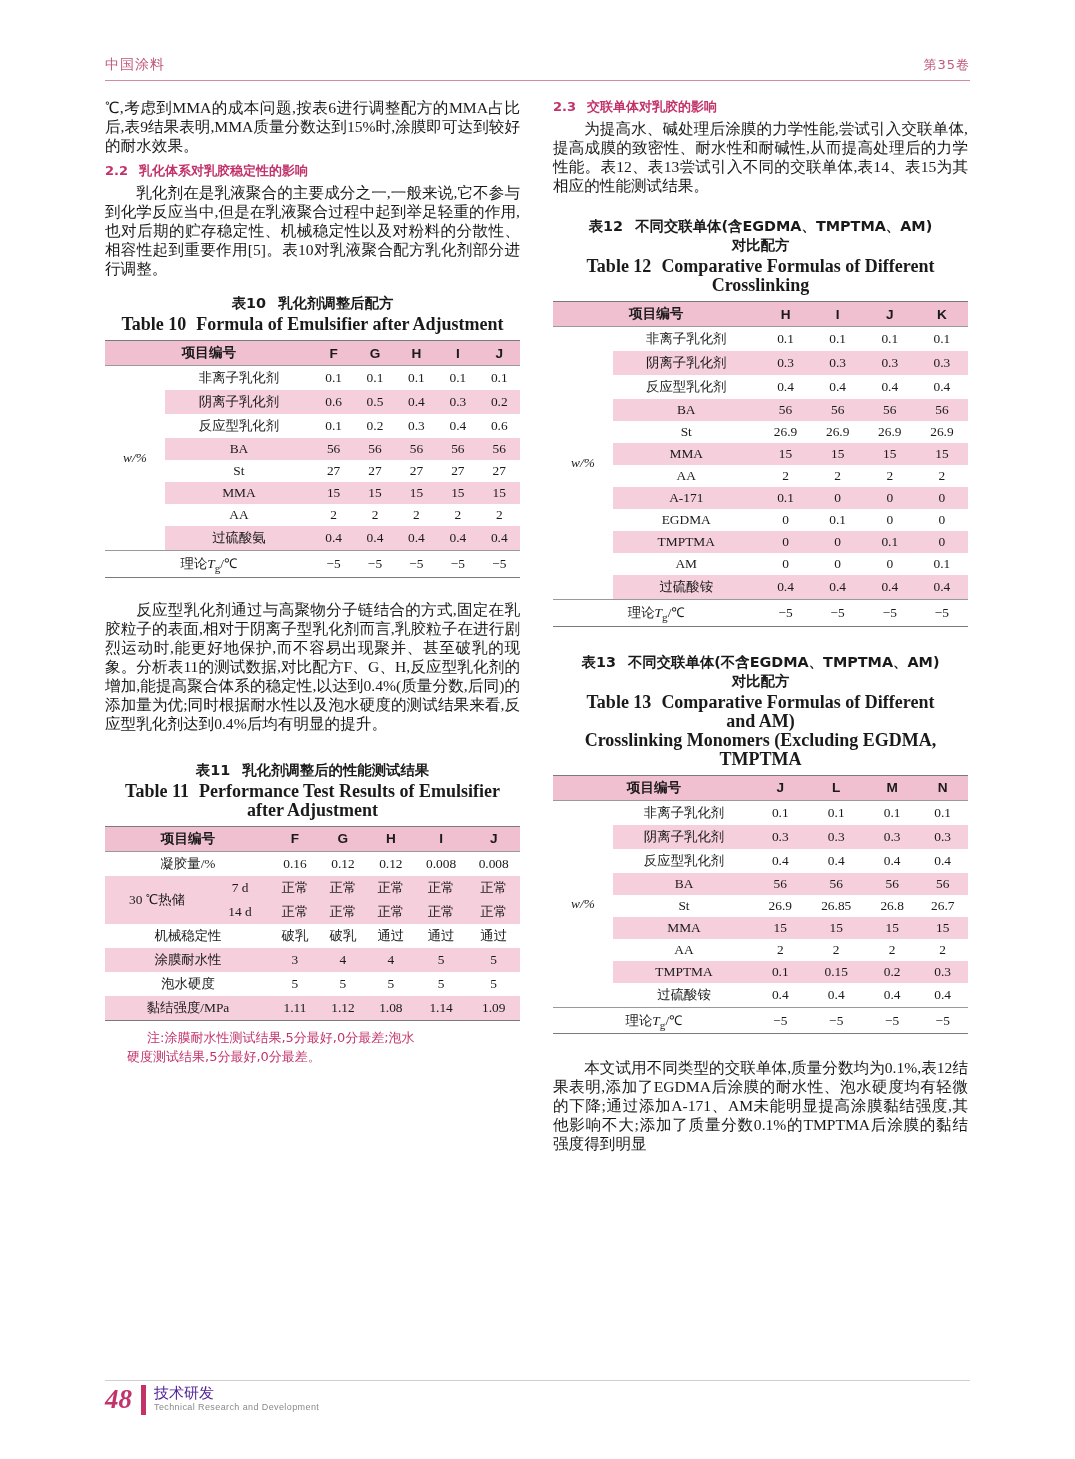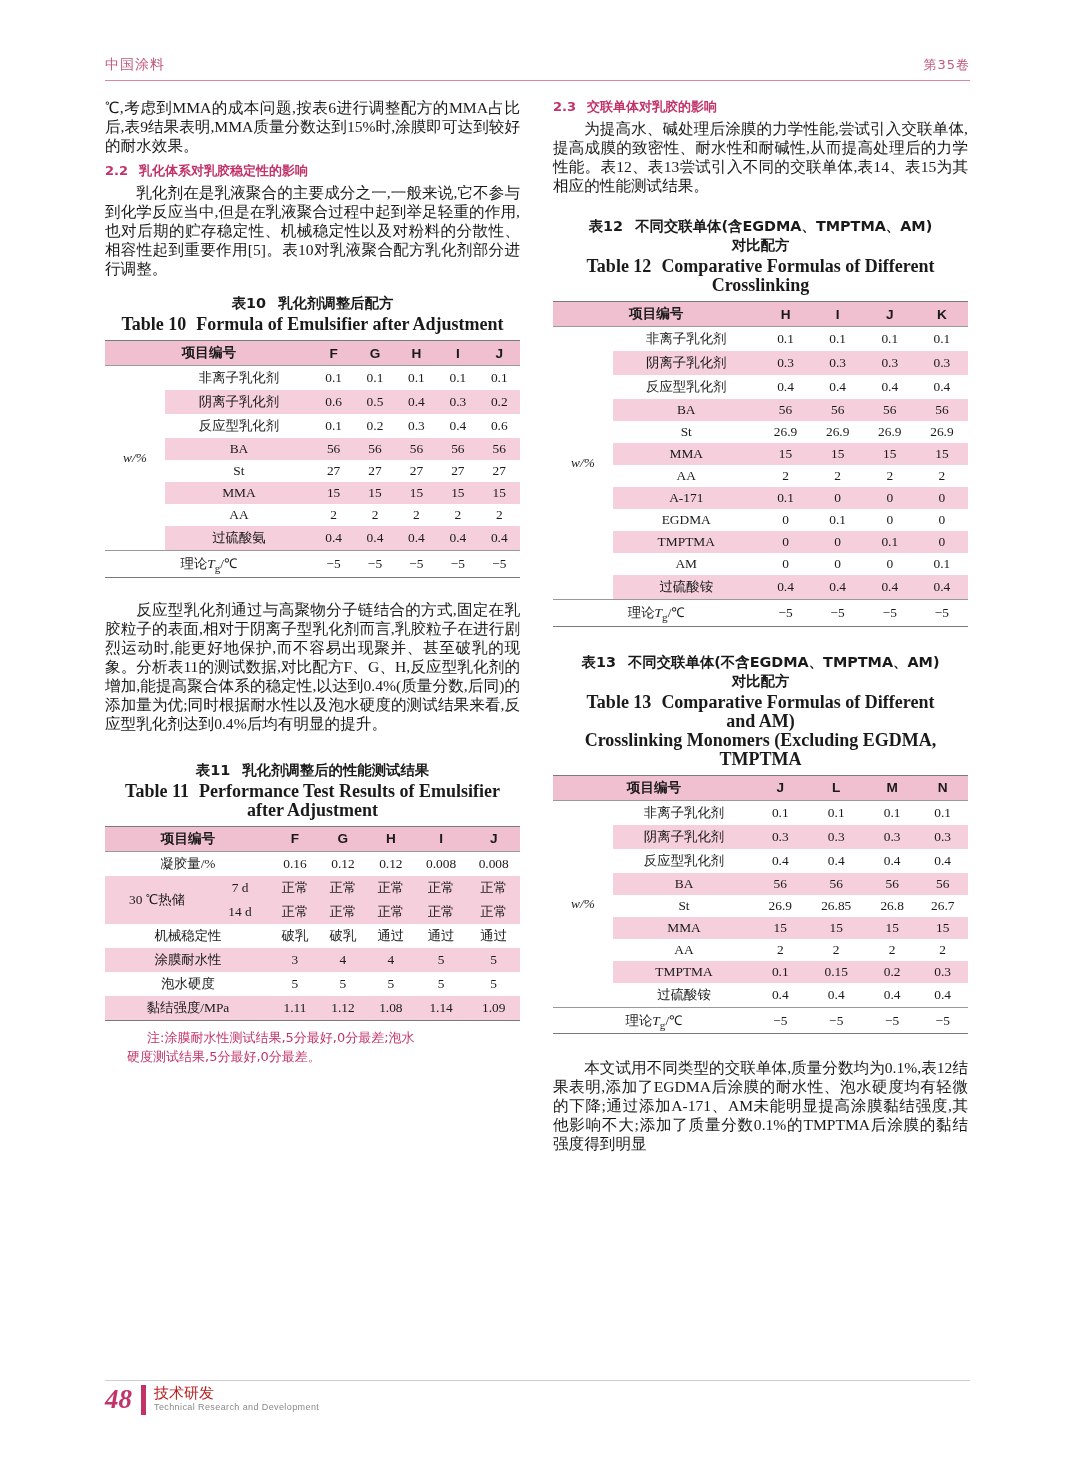--- a/index.html
+++ b/index.html
@@ -82,21 +82,21 @@
   }
   .note .in{padding-left:42px;display:block;}
   .note .in2{padding-left:22px;display:block;}
 
   
   .footer{position:absolute;left:105px;bottom:44px;display:flex;align-items:flex-start;}
   .footer .pg{
     color:#c2336a;font-size:27px;font-weight:bold;font-style:italic;
     font-family:"Liberation Serif",serif;margin-right:9px;line-height:28px;
   }
-  .footer .fcn{font-size:15px;color:#b91c1c;font-family:"DejaVu Sans",sans-serif;line-height:17px;}
+  .footer .fcn{font-size:15px;color:#4c1d95;font-family:"DejaVu Sans",sans-serif;line-height:17px;}
   .footer .fen{font-size:9px;color:#8a8a8a;font-family:"Liberation Sans",sans-serif;letter-spacing:.4px;}
   .footer .bar{width:5px;height:30px;background:#c2336a;margin-right:8px;}
   .footer-rule{position:absolute;left:105px;right:105px;bottom:78px;height:1px;background:#cfcfcf;}
 </style>
 </head>
 <body>
 
 <div class="page">
 
   <div class="header">

